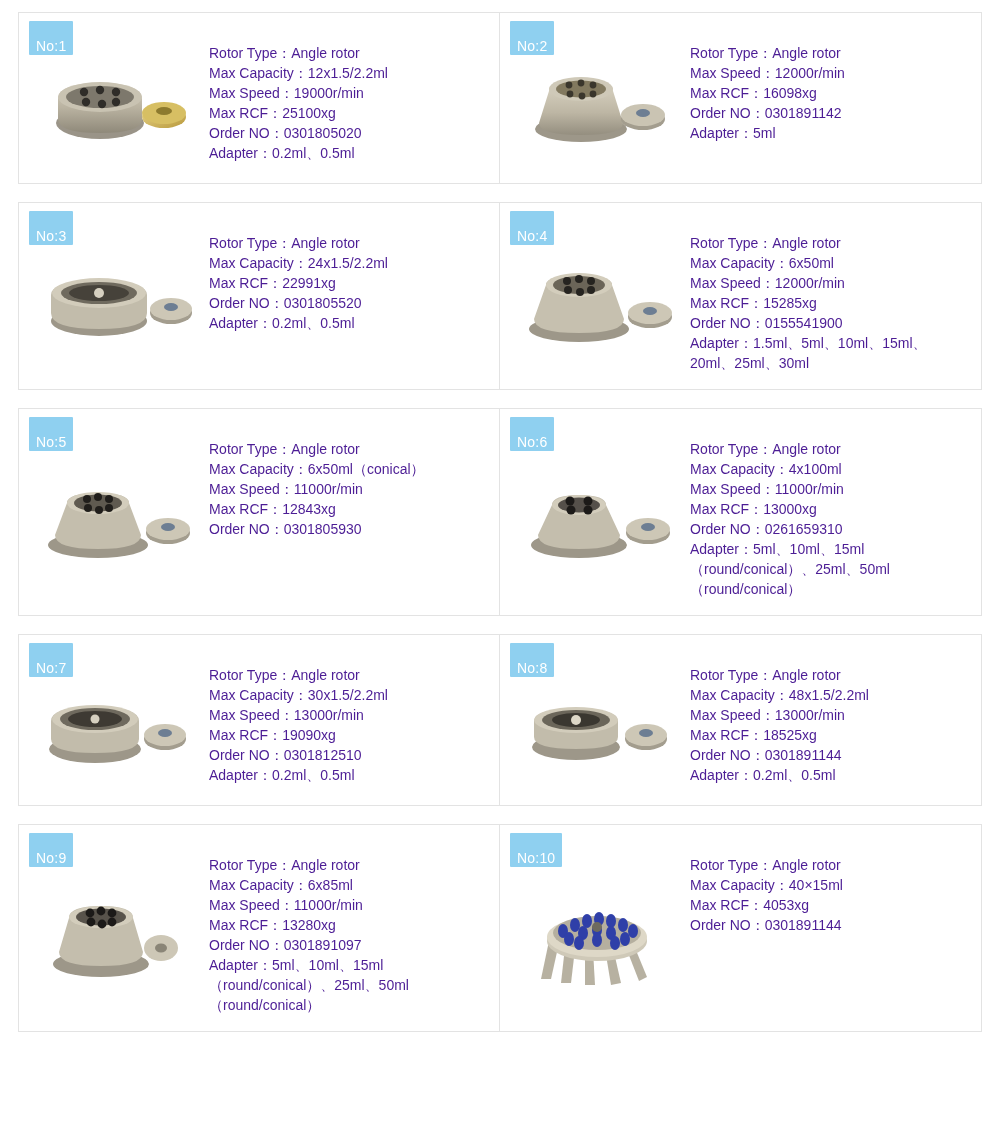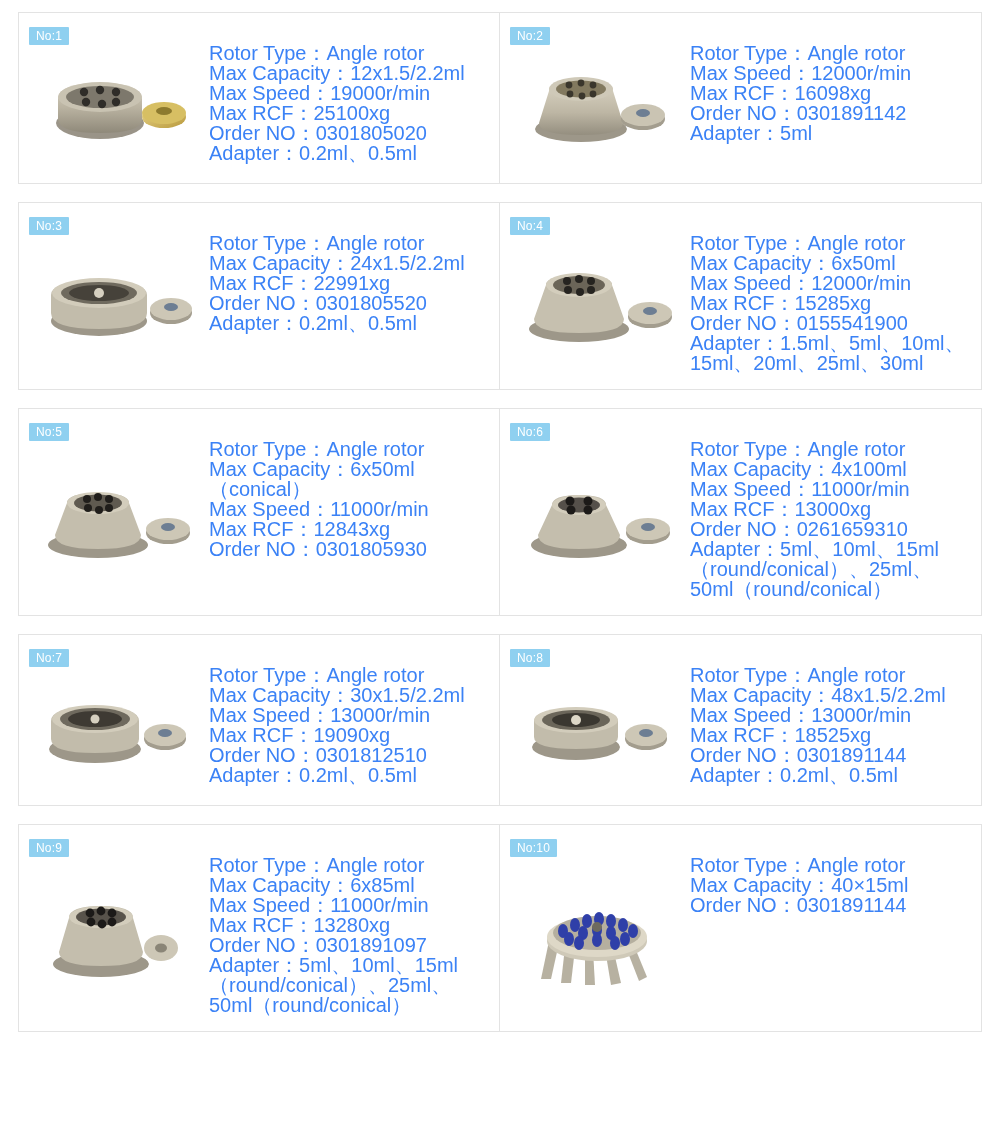--- a/index.html
+++ b/index.html
@@ -33,50 +33,50 @@
     position: relative;
     padding: 14px 14px 16px 14px;
     display: flex;
     min-height: 170px;
   }
   .cell.left {
     border-right: 1px solid #e3e3e3;
   }
   .badge {
     position: absolute;
-    top: 14px;
+    top: 8px;
     left: 10px;
     background: #8fd0f0;
     color: #ffffff;
-    font-size: 12px;
+    font-size: 14px;
     line-height: 14px;
-    padding: 2px 7px 2px 7px;
+    padding: 18px 7px 2px 7px;
     border-radius: 1px;
     letter-spacing: 0.2px;
     white-space: nowrap;
   }
   .figure {
     flex: 0 0 170px;
     width: 170px;
     display: flex;
     align-items: center;
     justify-content: center;
     padding-top: 18px;
     box-sizing: border-box;
   }
   .figure svg {
     display: block;
   }
   .specs {
     flex: 1 1 auto;
     padding-top: 16px;
     padding-left: 6px;
-    font-size: 20px;
+    font-size: 14px;
     line-height: 20px;
-    color: #3b82f6;
+    color: #4c1d95;
   }
   .spec-line {
     white-space: normal;
   }
   .spec-line .k {
     display: inline;
   }
   .spec-line .v {
     display: inline;
   }
@@ -388,18 +388,19 @@
             <ellipse cx="50" cy="60" rx="5" ry="7"></ellipse>
             <ellipse cx="68" cy="57" rx="5" ry="7"></ellipse>
             <ellipse cx="86" cy="60" rx="5" ry="7"></ellipse>
           </g>
           <circle cx="68" cy="44" r="5" fill="#6e6a5f"></circle>
         </svg>
       </div>
       <div class="specs">
         <div class="spec-line"><span class="k">Rotor Type：</span><span class="v">Angle rotor</span></div>
         <div class="spec-line"><span class="k">Max Capacity：</span><span class="v">40×15ml</span></div>
+        <div class="spec-line"><span class="k">Max RCF：</span><span class="v">4053xg</span></div>
         <div class="spec-line"><span class="k">Order NO：</span><span class="v">0301891144</span></div>
       </div>
     </div>
   </div>
 
 </div>
 
 </body></html>

